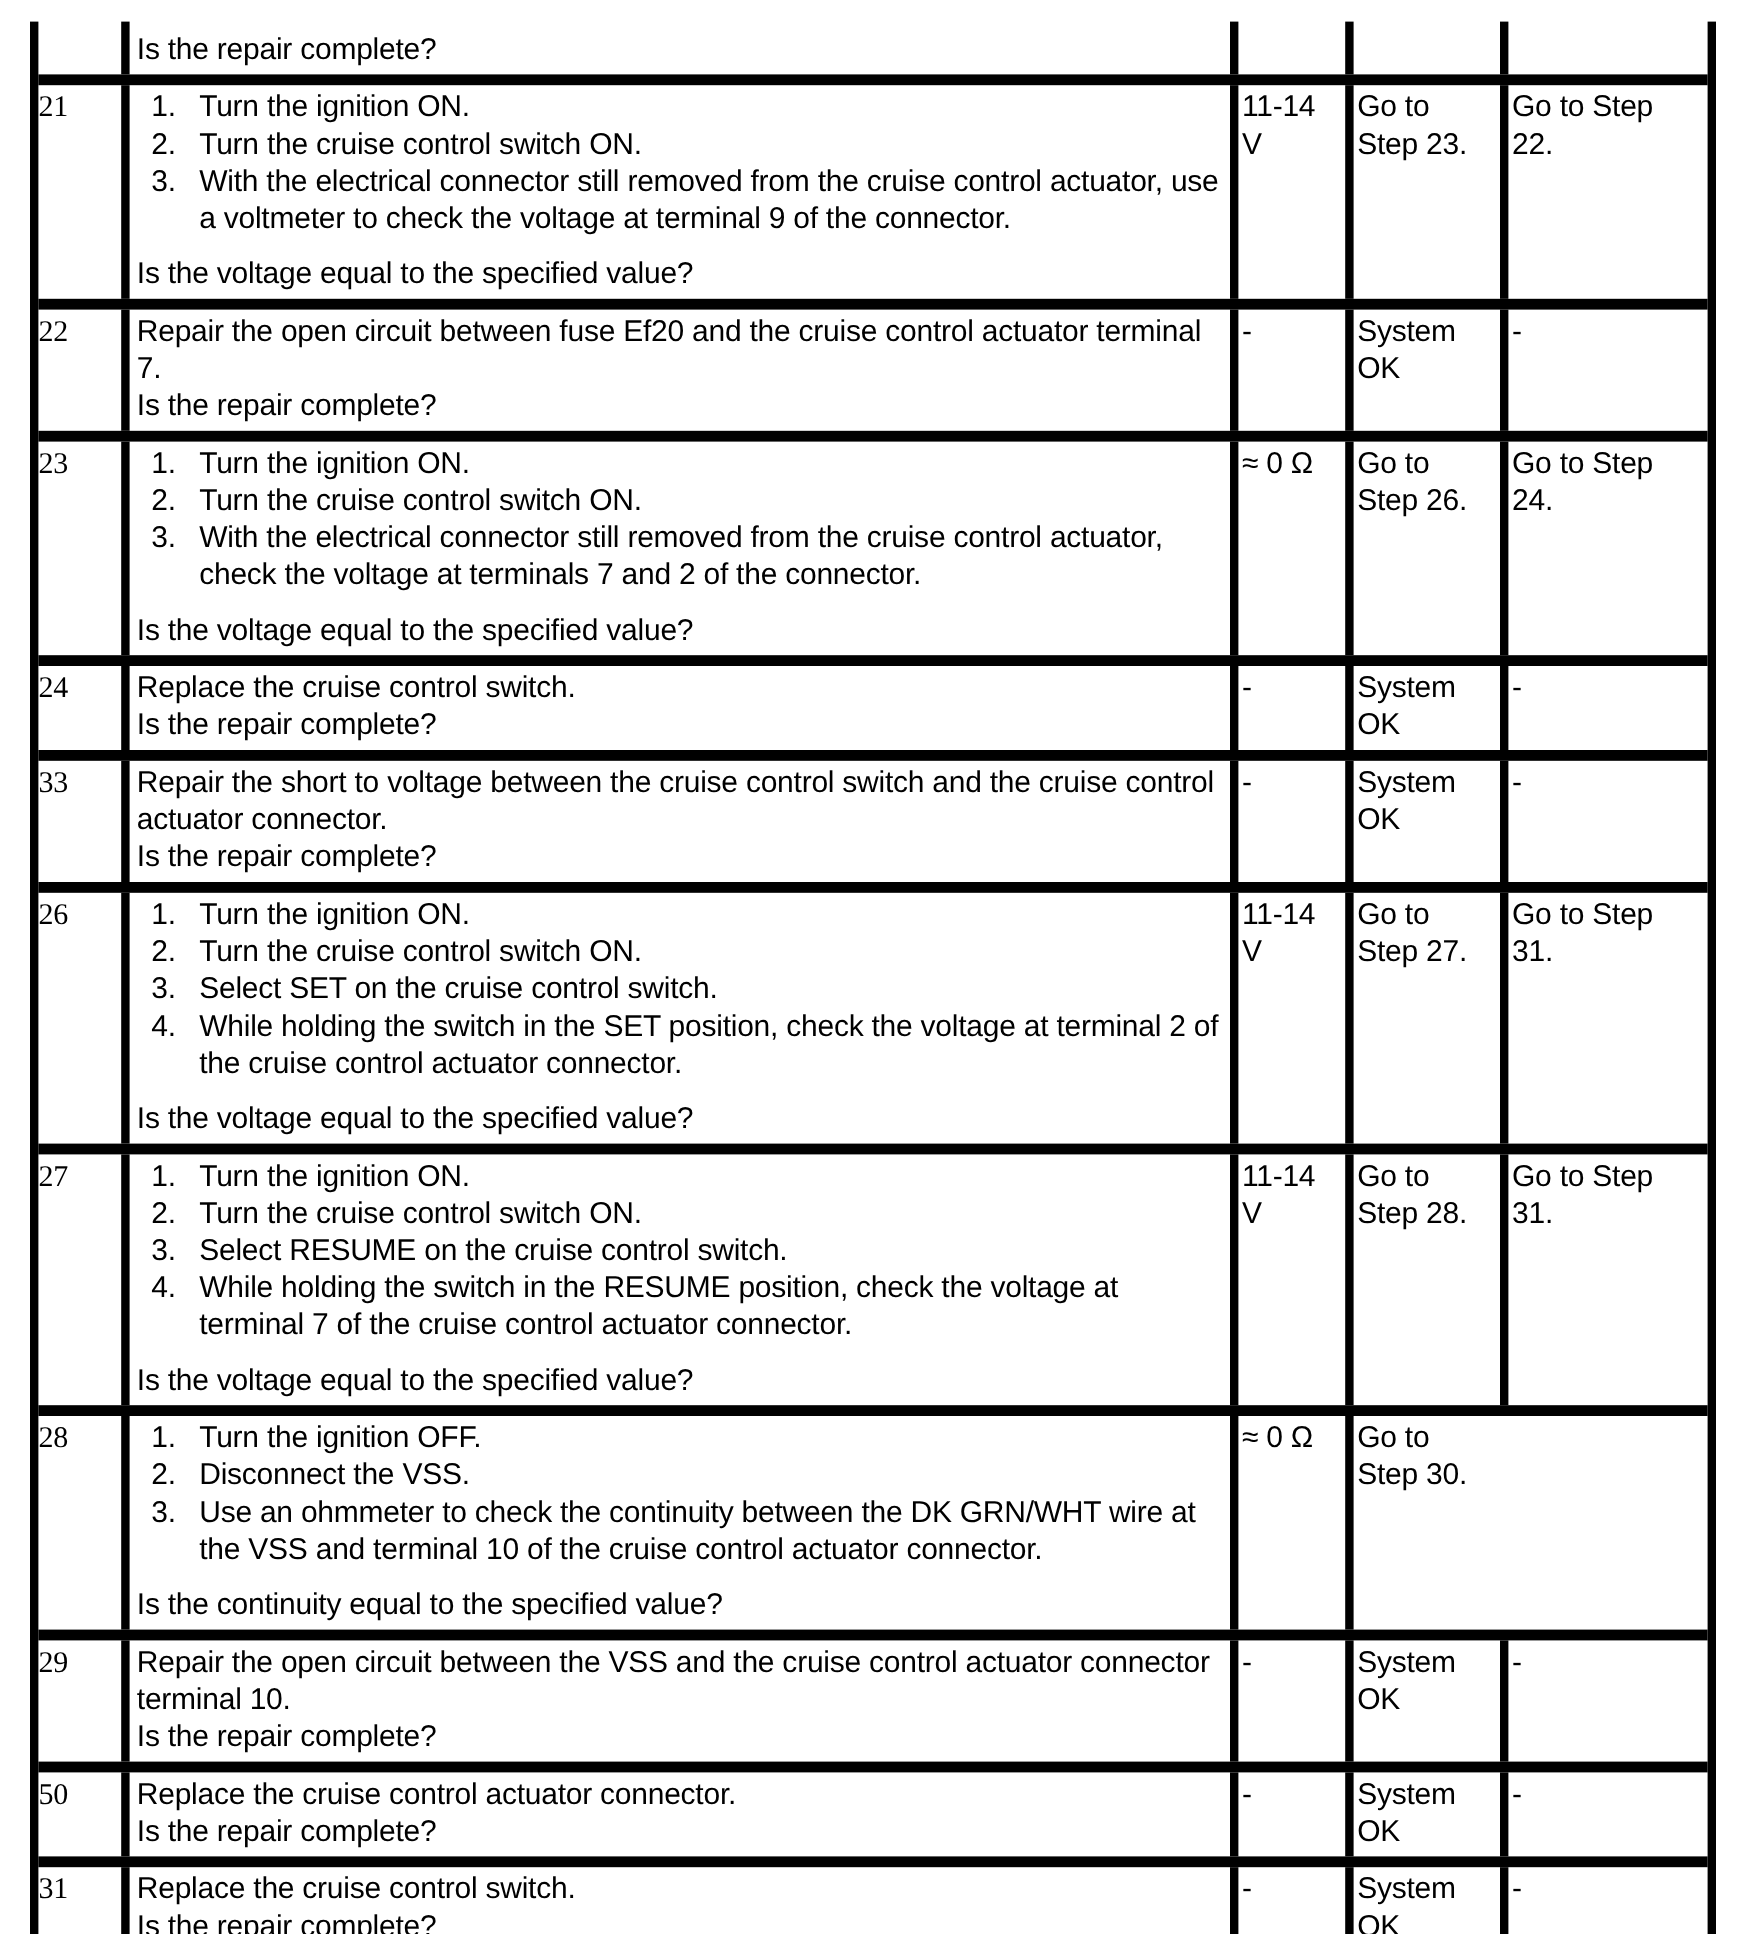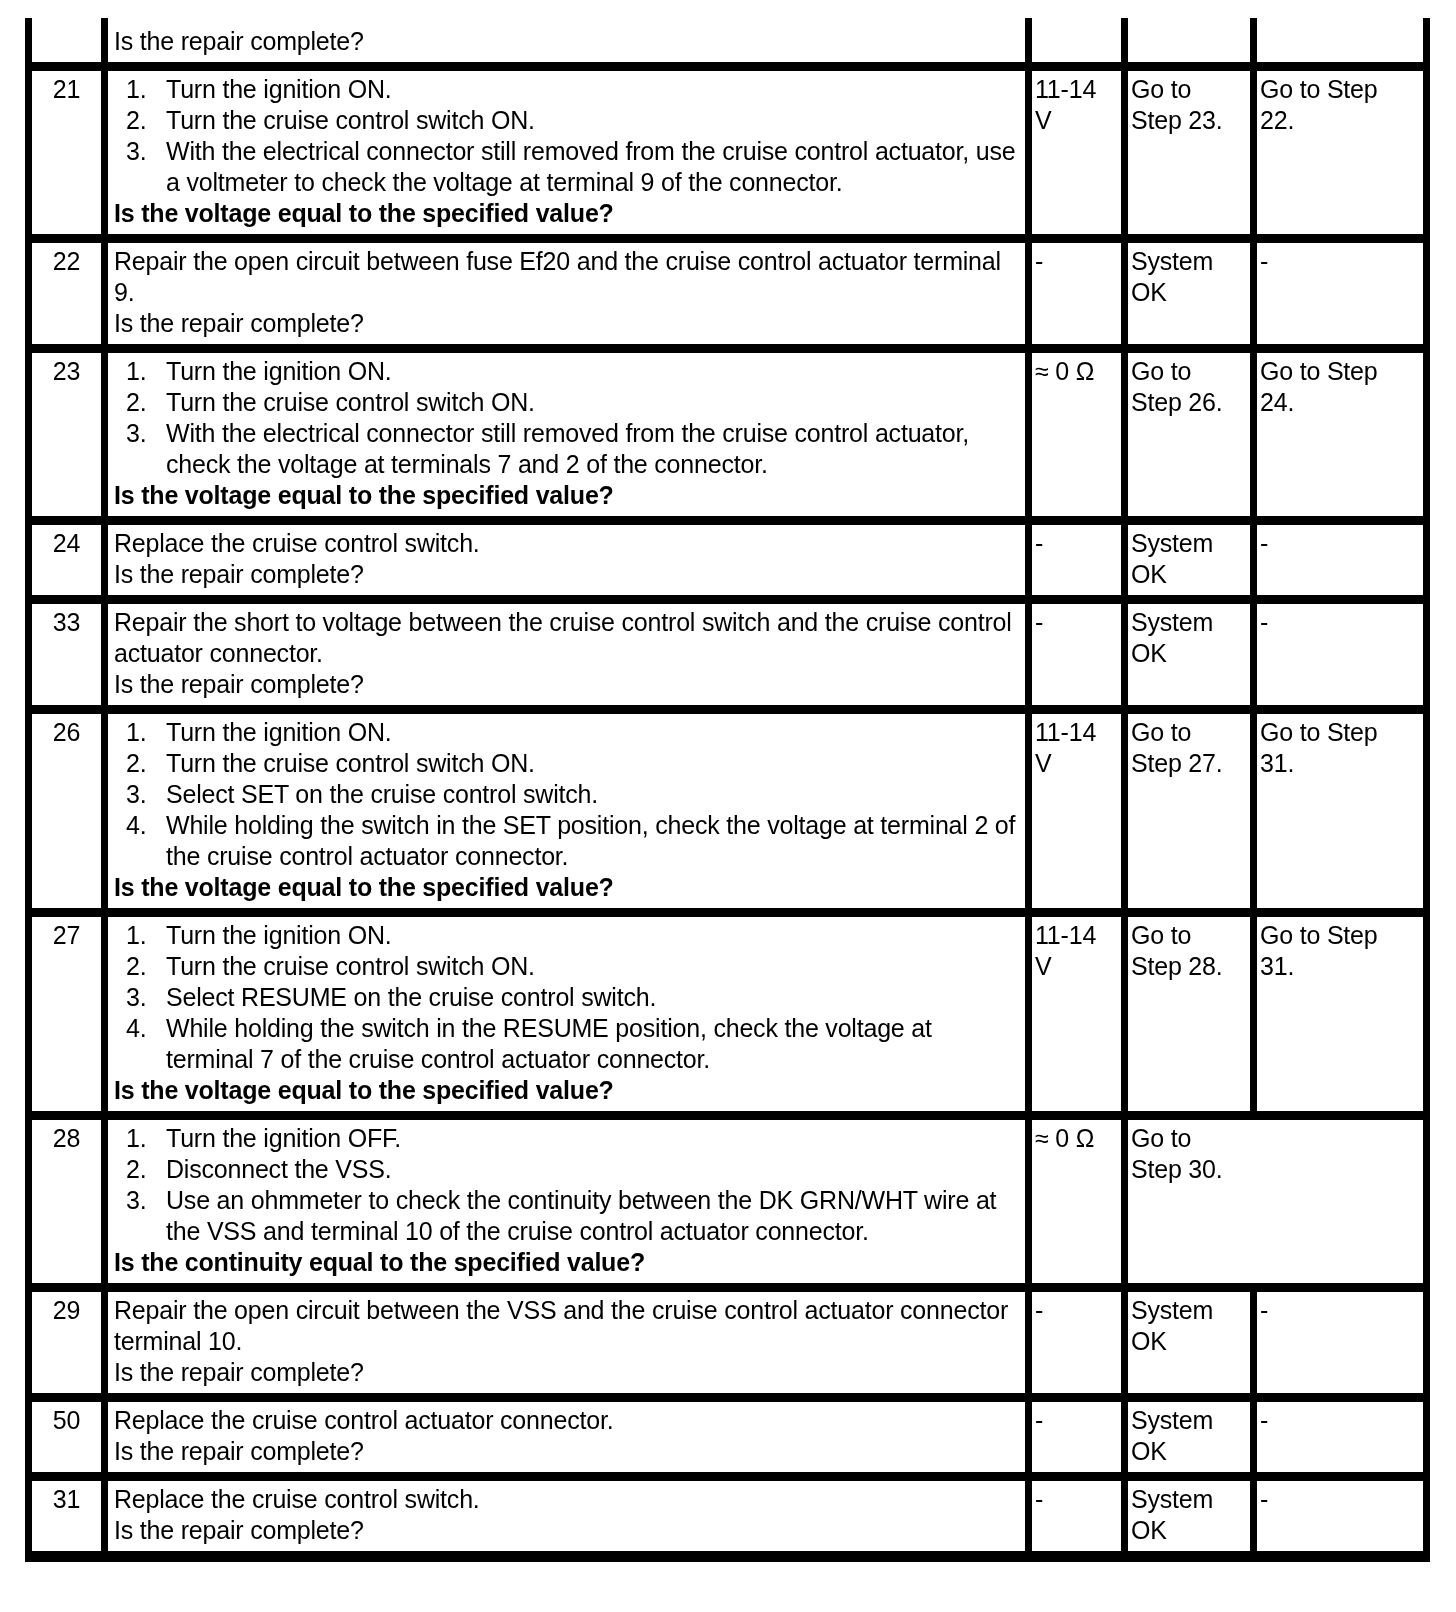--- a/index.html
+++ b/index.html
@@ -37,42 +37,42 @@
     font-size: 25px;
     line-height: 31px;
     padding-top: 3px;
     padding-bottom: 5px;
     letter-spacing: -0.2px;
   }
   .cell + .cell {
     border-left: 7px solid #000;
   }
   .step {
-    text-align: center;
+    text-align: left;
+    font-family: Liberation Serif, serif;
   }
   .action {
     padding-left: 6px;
     padding-right: 4px;
   }
   .val, .yes, .no {
     padding-left: 3px;
     padding-right: 3px;
   }
   .item {
     position: relative;
     padding-left: 52px;
   }
   .item .num {
     position: absolute;
     left: 12px;
     top: 0;
   }
   .question.gap {
-    margin-top: 0;
-    font-weight: bold;
+    margin-top: 15px;
   }
   .partial .cell {
     padding-top: 8px;
   }
 </style>
 </head>
 <body>
 
 <div class="page">
   <div class="diag-table">
@@ -93,21 +93,21 @@
           <div class="item"><span class="num">3.</span><span>With the electrical connector still removed from the cruise control actuator, use a voltmeter to check the voltage at terminal 9 of the connector.</span></div>
           <div class="question gap">Is the voltage equal to the specified value?</div>
         </div>
         <div class="cell val"><span>11-14 V</span></div>
         <div class="cell yes"><span>Go to Step 23.</span></div>
         <div class="cell no"><span>Go to Step 22.</span></div>
       </div>
       <div class="row">
         <div class="cell step"><span>22</span></div>
         <div class="cell action">
-          <div class="text">Repair the open circuit between fuse Ef20 and the cruise control actuator terminal 9.</div>
+          <div class="text">Repair the open circuit between fuse Ef20 and the cruise control actuator terminal 7.</div>
           <div class="question">Is the repair complete?</div>
         </div>
         <div class="cell val"><span>-</span></div>
         <div class="cell yes"><span>System OK</span></div>
         <div class="cell no"><span>-</span></div>
       </div>
       <div class="row">
         <div class="cell step"><span>23</span></div>
         <div class="cell action">
           <div class="item"><span class="num">1.</span><span>Turn the ignition ON.</span></div>

